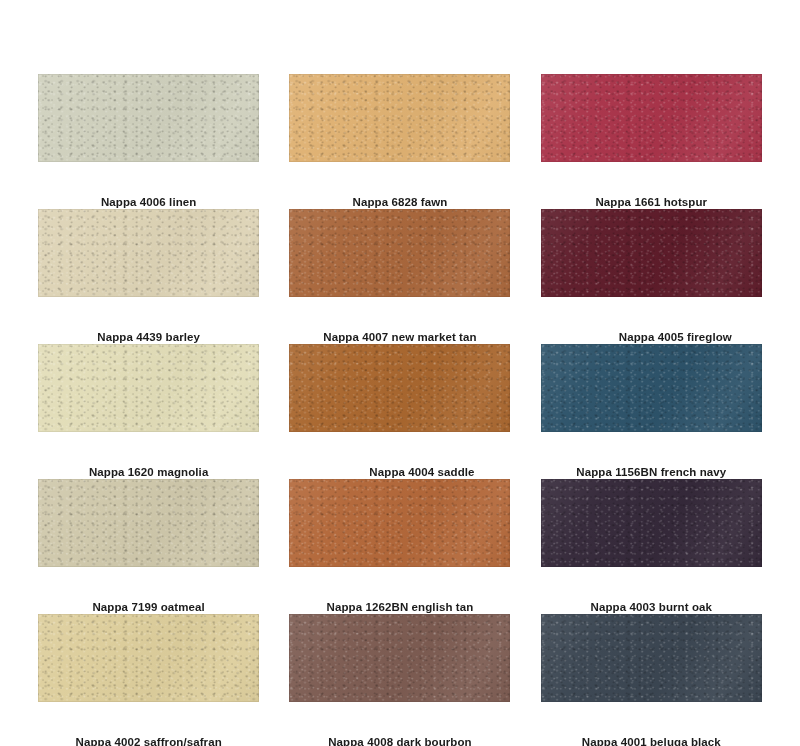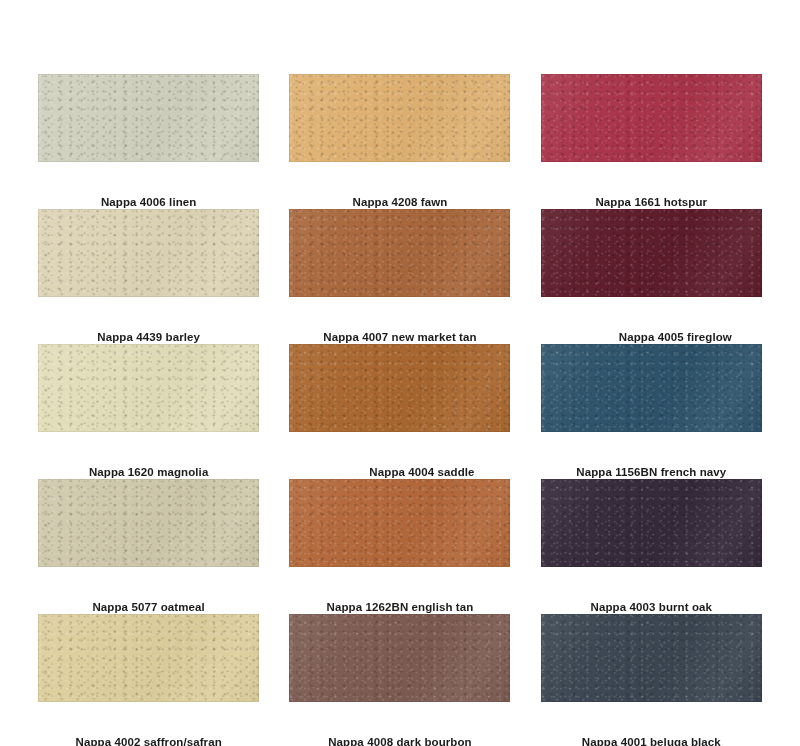--- a/index.html
+++ b/index.html
@@ -107,21 +107,21 @@
 <div class="swatch-cell">
     <div class="swatch-chip" title="Nappa 4006 linen" style="background-color: rgb(207, 208, 189);">
       <span class="swatch-sheen"></span>
     </div>
     <div class="swatch-label" style="color: rgb(27, 27, 27);">Nappa 4006 linen</div>
   </div>
     <div class="swatch-cell">
     <div class="swatch-chip" title="Nappa 4208 fawn" style="background-color: rgb(223, 177, 114);">
       <span class="swatch-sheen"></span>
     </div>
-    <div class="swatch-label" style="color: rgb(27, 27, 27);">Nappa 4208 fawn</div>
+    <div class="swatch-label" style="color: rgb(27, 27, 27);">Nappa 6828 fawn</div>
   </div>
     <div class="swatch-cell">
     <div class="swatch-chip" title="Nappa 3171 hotspur" style="background-color: rgb(169, 52, 74);">
       <span class="swatch-sheen"></span>
     </div>
     <div class="swatch-label" style="color: rgb(27, 27, 27);">Nappa 1661 hotspur</div>
   </div>
     <div class="swatch-cell">
     <div class="swatch-chip" title="Nappa 4439 barley" style="background-color: rgb(221, 211, 181);">
       <span class="swatch-sheen"></span>
@@ -155,21 +155,21 @@
     <div class="swatch-cell">
     <div class="swatch-chip" title="Nappa 1156BN french navy" style="background-color: rgb(45, 83, 106);">
       <span class="swatch-sheen"></span>
     </div>
     <div class="swatch-label" style="color: rgb(27, 27, 27);">Nappa 1156BN french navy</div>
   </div>
     <div class="swatch-cell">
     <div class="swatch-chip" title="Nappa 4552 oatmeal" style="background-color: rgb(207, 200, 171);">
       <span class="swatch-sheen"></span>
     </div>
-    <div class="swatch-label" style="color: rgb(27, 27, 27);">Nappa 5077 oatmeal</div>
+    <div class="swatch-label" style="color: rgb(27, 27, 27);">Nappa 7199 oatmeal</div>
   </div>
     <div class="swatch-cell">
     <div class="swatch-chip" title="Nappa 1262BN english tan" style="background-color: rgb(179, 104, 58);">
       <span class="swatch-sheen"></span>
     </div>
     <div class="swatch-label" style="color: rgb(27, 27, 27);">Nappa 1262BN english tan</div>
   </div>
     <div class="swatch-cell">
     <div class="swatch-chip" title="Nappa 4003 burnt oak" style="background-color: rgb(53, 41, 58);">
       <span class="swatch-sheen"></span>

